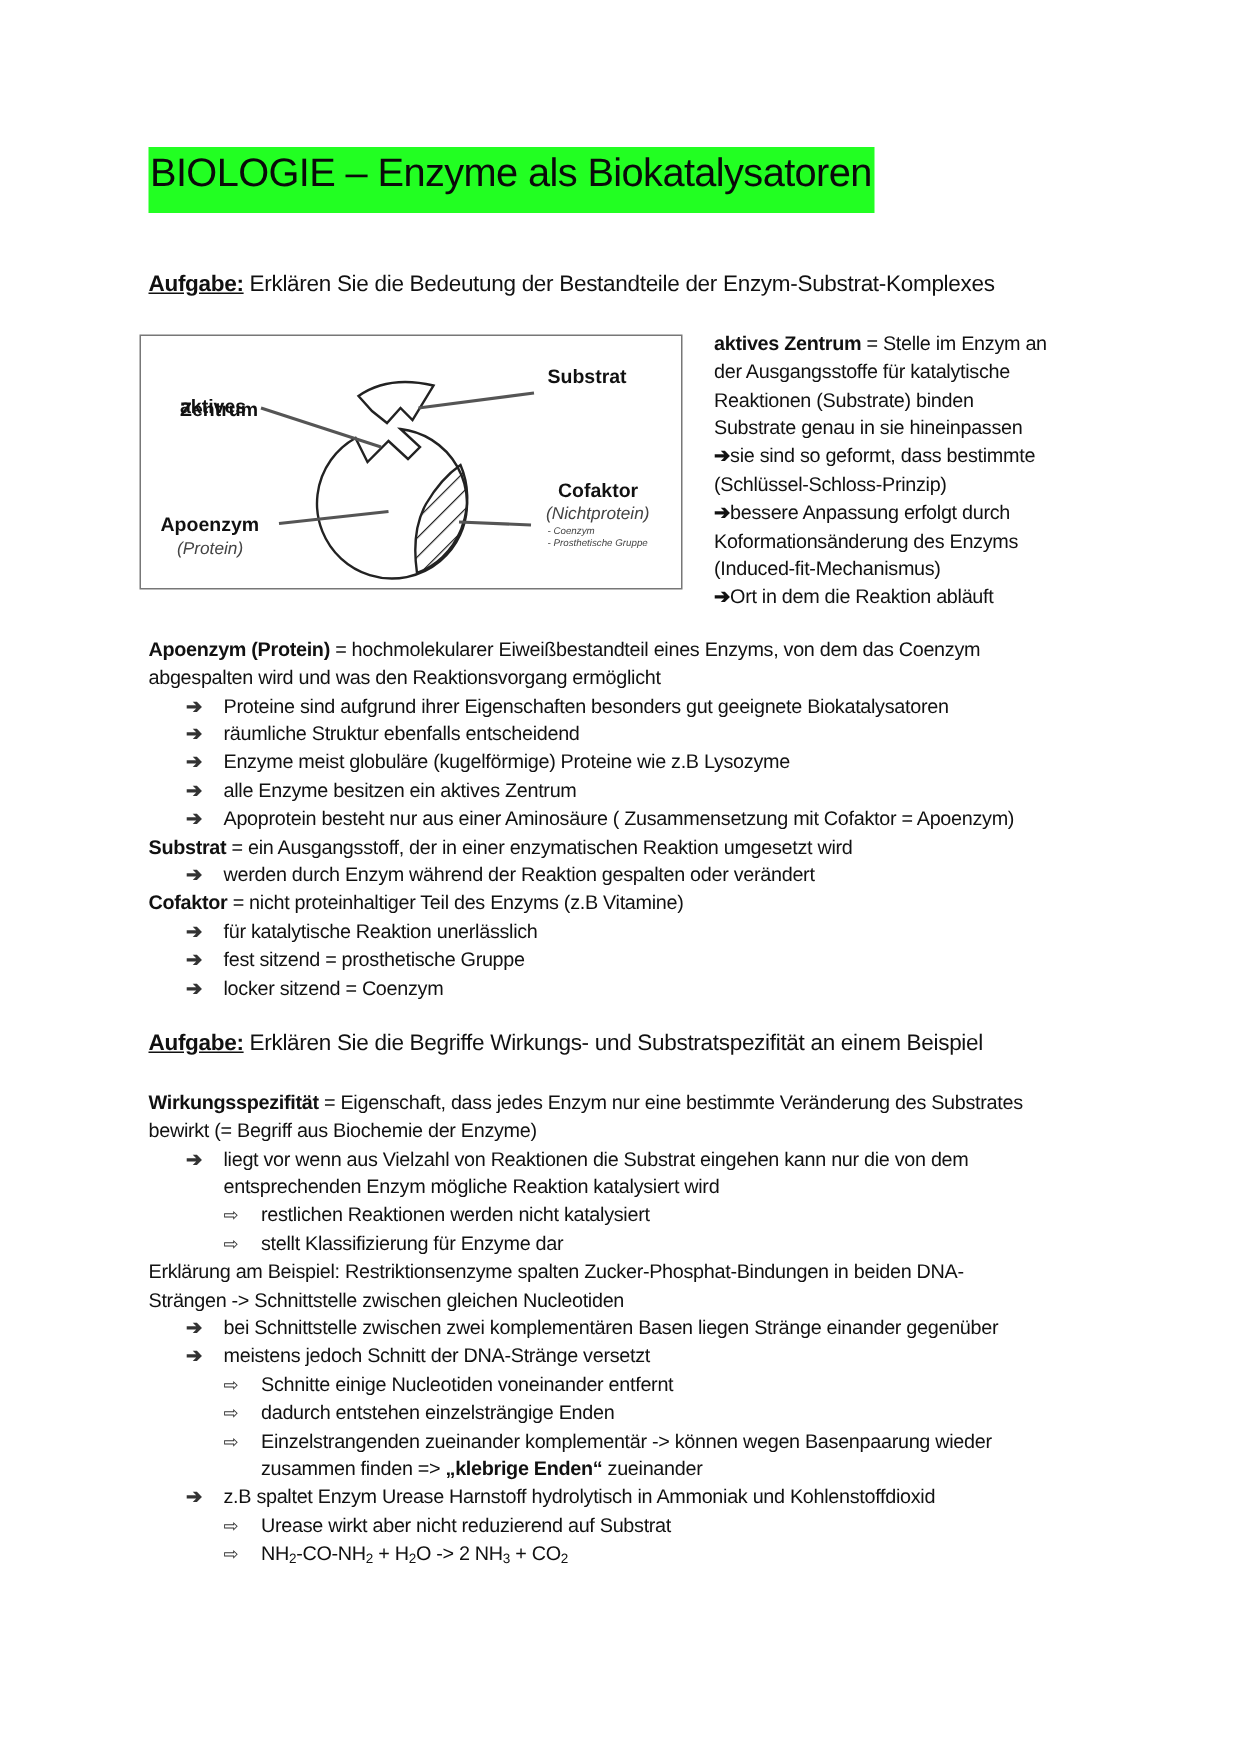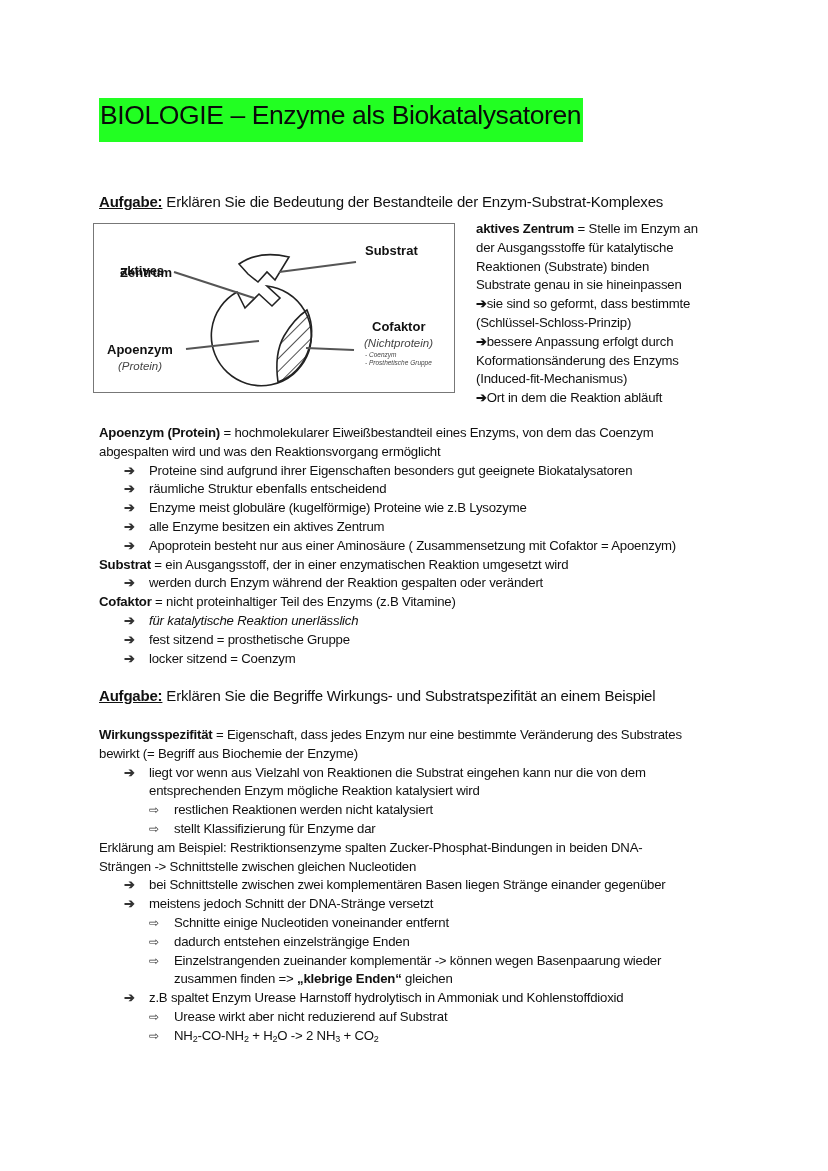--- a/index.html
+++ b/index.html
@@ -52,21 +52,21 @@
     .hollow { font-size: 12px; }
     sub { font-size: 9px; vertical-align: -2px; line-height: 0; }
   </style>
 </head>
 <body>
 
 <div class="page">
 
   <div class="title">BIOLOGIE – Enzyme als Biokatalysatoren</div>
 
-  <div class="task" style="top:180px;margin-top:12px;">
+  <div class="task" style="top:180px;">
     <b>Aufgabe:</b><span> Erklären Sie die Bedeutung der Bestandteile der Enzym-Substrat-Komplexes</span>
   </div>
 
   <div class="diagram">
     <svg width="362" height="170" viewBox="0 0 362 170">
       <defs>
         <pattern id="hatch" patternUnits="userSpaceOnUse" width="9" height="9" patternTransform="rotate(45)">
           <line x1="0" y1="0" x2="0" y2="9" stroke="#222" stroke-width="1.6"></line>
         </pattern>
       </defs>
@@ -112,21 +112,21 @@
     <div class="line l2"><span class="mk arrow" style="left:25px;">➔</span><span class="tx" style="padding-left:50px;">Proteine sind aufgrund ihrer Eigenschaften besonders gut geeignete Biokatalysatoren</span></div>
     <div class="line l2"><span class="mk arrow" style="left:25px;">➔</span><span class="tx" style="padding-left:50px;">räumliche Struktur ebenfalls entscheidend</span></div>
     <div class="line l2"><span class="mk arrow" style="left:25px;">➔</span><span class="tx" style="padding-left:50px;">Enzyme meist globuläre (kugelförmige) Proteine wie z.B Lysozyme</span></div>
     <div class="line l2"><span class="mk arrow" style="left:25px;">➔</span><span class="tx" style="padding-left:50px;">alle Enzyme besitzen ein aktives Zentrum</span></div>
     <div class="line l2"><span class="mk arrow" style="left:25px;">➔</span><span class="tx" style="padding-left:50px;">Apoprotein besteht nur aus einer Aminosäure ( Zusammensetzung mit Cofaktor = Apoenzym)</span></div>
 
     <div class="line"><b>Substrat</b><span> = ein Ausgangsstoff, der in einer enzymatischen Reaktion umgesetzt wird</span></div>
     <div class="line l2"><span class="mk arrow" style="left:25px;">➔</span><span class="tx" style="padding-left:50px;">werden durch Enzym während der Reaktion gespalten oder verändert</span></div>
 
     <div class="line"><b>Cofaktor</b><span> = nicht proteinhaltiger Teil des Enzyms (z.B Vitamine)</span></div>
-    <div class="line l2"><span class="mk arrow" style="left:25px;">➔</span><span class="tx" style="padding-left:50px;font-style:italic;">für katalytische Reaktion unerlässlich</span></div>
+    <div class="line l2"><span class="mk arrow" style="left:25px;">➔</span><span class="tx" style="padding-left:50px;">für katalytische Reaktion unerlässlich</span></div>
     <div class="line l2"><span class="mk arrow" style="left:25px;">➔</span><span class="tx" style="padding-left:50px;">fest sitzend = prosthetische Gruppe</span></div>
     <div class="line l2"><span class="mk arrow" style="left:25px;">➔</span><span class="tx" style="padding-left:50px;">locker sitzend = Coenzym</span></div>
   </div>
 
   <div class="task" style="top:686px;">
     <b>Aufgabe:</b><span> Erklären Sie die Begriffe Wirkungs- und Substratspezifität an einem Beispiel</span>
   </div>
 
   <div class="body" style="top:726px;">
     <div class="line"><b>Wirkungsspezifität</b><span> = Eigenschaft, dass jedes Enzym nur eine bestimmte Veränderung des Substrates</span></div>
@@ -136,19 +136,19 @@
     <div class="line l2"><span class="mk hollow">⇨</span><span class="tx">restlichen Reaktionen werden nicht katalysiert</span></div>
     <div class="line l2"><span class="mk hollow">⇨</span><span class="tx">stellt Klassifizierung für Enzyme dar</span></div>
 
     <div class="line">Erklärung am Beispiel: Restriktionsenzyme spalten Zucker-Phosphat-Bindungen in beiden DNA-</div>
     <div class="line">Strängen -&gt; Schnittstelle zwischen gleichen Nucleotiden</div>
     <div class="line l2"><span class="mk arrow" style="left:25px;">➔</span><span class="tx" style="padding-left:50px;">bei Schnittstelle zwischen zwei komplementären Basen liegen Stränge einander gegenüber</span></div>
     <div class="line l2"><span class="mk arrow" style="left:25px;">➔</span><span class="tx" style="padding-left:50px;">meistens jedoch Schnitt der DNA-Stränge versetzt</span></div>
     <div class="line l2"><span class="mk hollow">⇨</span><span class="tx">Schnitte einige Nucleotiden voneinander entfernt</span></div>
     <div class="line l2"><span class="mk hollow">⇨</span><span class="tx">dadurch entstehen einzelsträngige Enden</span></div>
     <div class="line l2"><span class="mk hollow">⇨</span><span class="tx">Einzelstrangenden zueinander komplementär -&gt; können wegen Basenpaarung wieder</span></div>
-    <div class="line"><span class="tx" style="padding-left:75px; display:inline-block;"><span>zusammen finden =&gt; </span><b>„klebrige Enden“</b><span> gleichen</span></span></div>
+    <div class="line"><span class="tx" style="padding-left:75px; display:inline-block;"><span>zusammen finden =&gt; </span><b>„klebrige Enden“</b><span> zueinander</span></span></div>
     <div class="line l2"><span class="mk arrow" style="left:25px;">➔</span><span class="tx" style="padding-left:50px;">z.B spaltet Enzym Urease Harnstoff hydrolytisch in Ammoniak und Kohlenstoffdioxid</span></div>
     <div class="line l2"><span class="mk hollow">⇨</span><span class="tx">Urease wirkt aber nicht reduzierend auf Substrat</span></div>
     <div class="line l2"><span class="mk hollow">⇨</span><span class="tx"><span>NH</span><sub>2</sub><span>-CO-NH</span><sub>2</sub><span> + H</span><sub>2</sub><span>O -&gt; 2 NH</span><sub>3</sub><span> + CO</span><sub>2</sub></span></div>
   </div>
 
 </div>
 
 </body></html>

